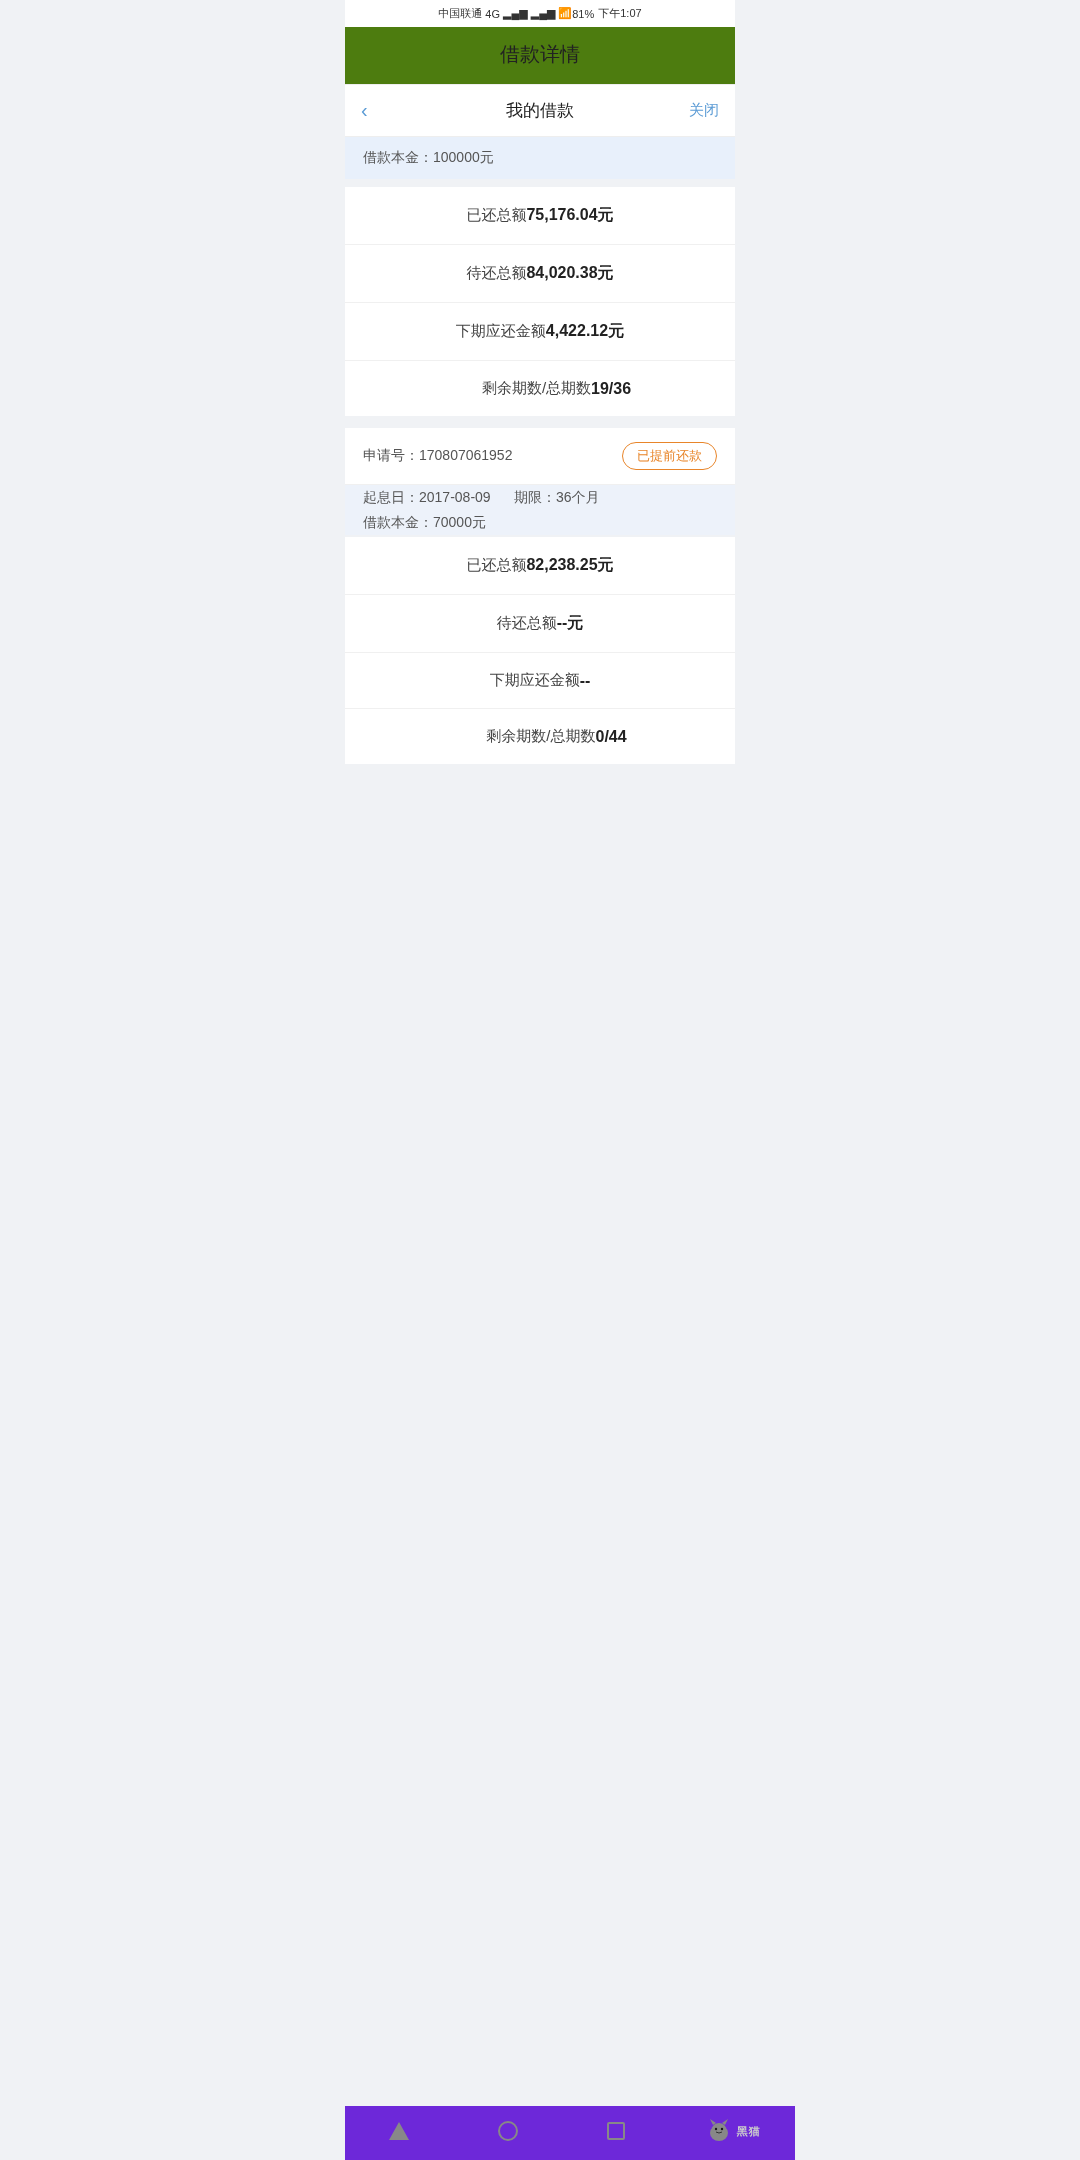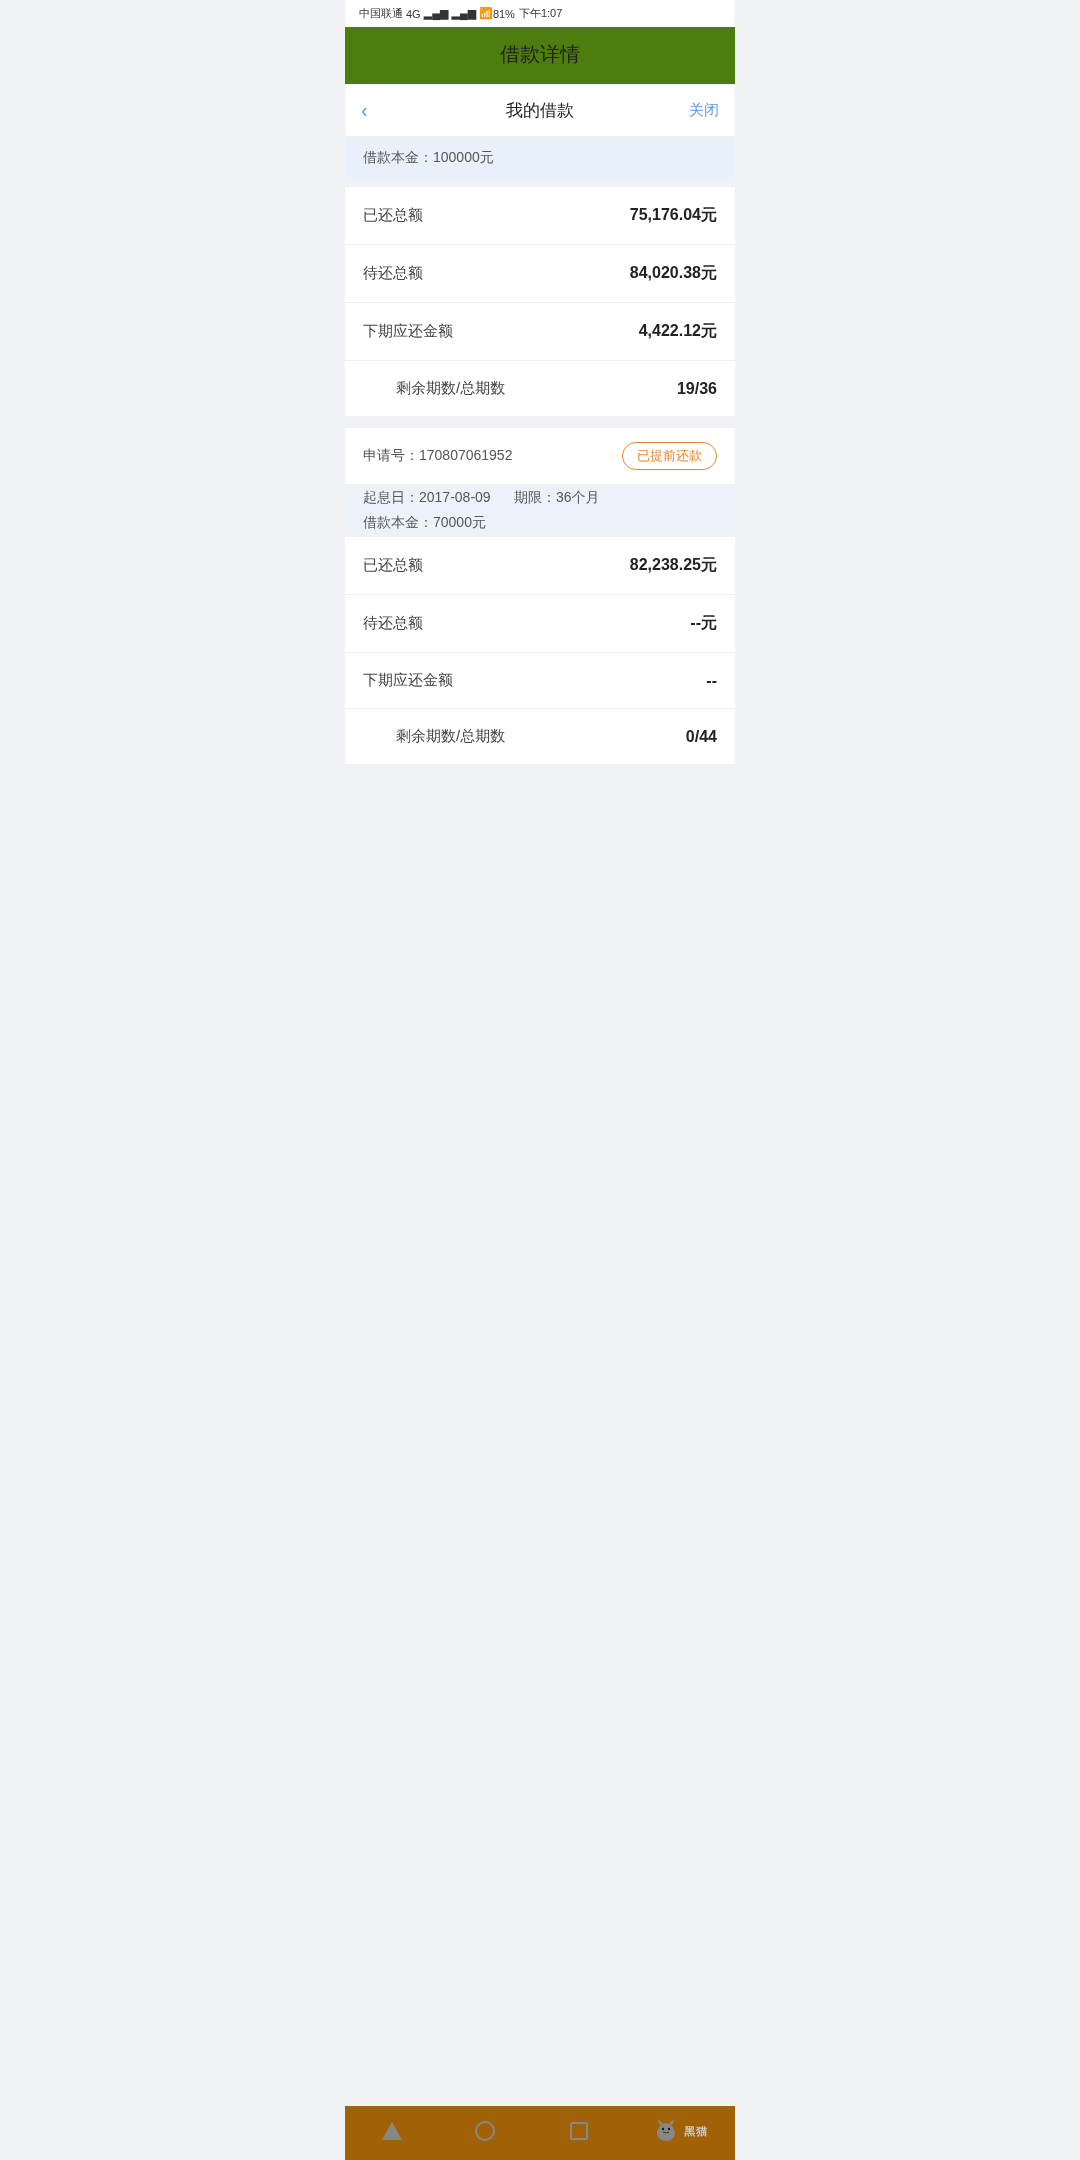--- a/index.html
+++ b/index.html
@@ -12,21 +12,21 @@
       background: #f0f2f5;
       font-size: 14px;
       color: #333;
       margin: 0 auto;
     }
 
     
     .status-bar {
       background: #fff;
       display: flex;
-      justify-content: flex-start;
+      justify-content: center;
       align-items: center;
       padding: 6px 14px;
       font-size: 11px;
       color: #333;
     }
     .status-left { display: flex; align-items: center; gap: 3px; }
     .status-right { display: flex; align-items: center; gap: 4px; }
 
     
     .page-title-bar {
@@ -88,21 +88,21 @@
       margin-bottom: 8px;
     }
 
     
     .info-section {
       background: #fff;
       margin-bottom: 2px;
     }
     .info-row {
       display: flex;
-      justify-content: space-between;
+      justify-content: center;
       align-items: center;
       padding: 18px 18px;
       border-bottom: 1px solid #f0f0f0;
     }
     .info-row:last-child { border-bottom: none; margin-left: 33px; }
     .info-label {
       font-size: 15px;
       color: #444;
     }
     .info-value-bold {
@@ -145,28 +145,28 @@
       background: #edf2fa;
       margin: 0 0 2px 0;
       padding: 0 18px;
       font-size: 14px;
       color: #555;
       line-height: 1.8;
     }
 
     
     .bottom-nav {
-      background: #a16207;
+      background: #6d28d9;
       display: flex;
       align-items: center;
       justify-content: space-around;
       padding: 10px 0 14px;
       position: fixed;
       bottom: 0;
-      width: 390px;
+      width: 450px;
     }
     .bottom-nav-btn {
       display: flex;
       align-items: center;
       justify-content: center;
       width: 40px;
       height: 30px;
     }
     .nav-triangle {
       width: 0;

